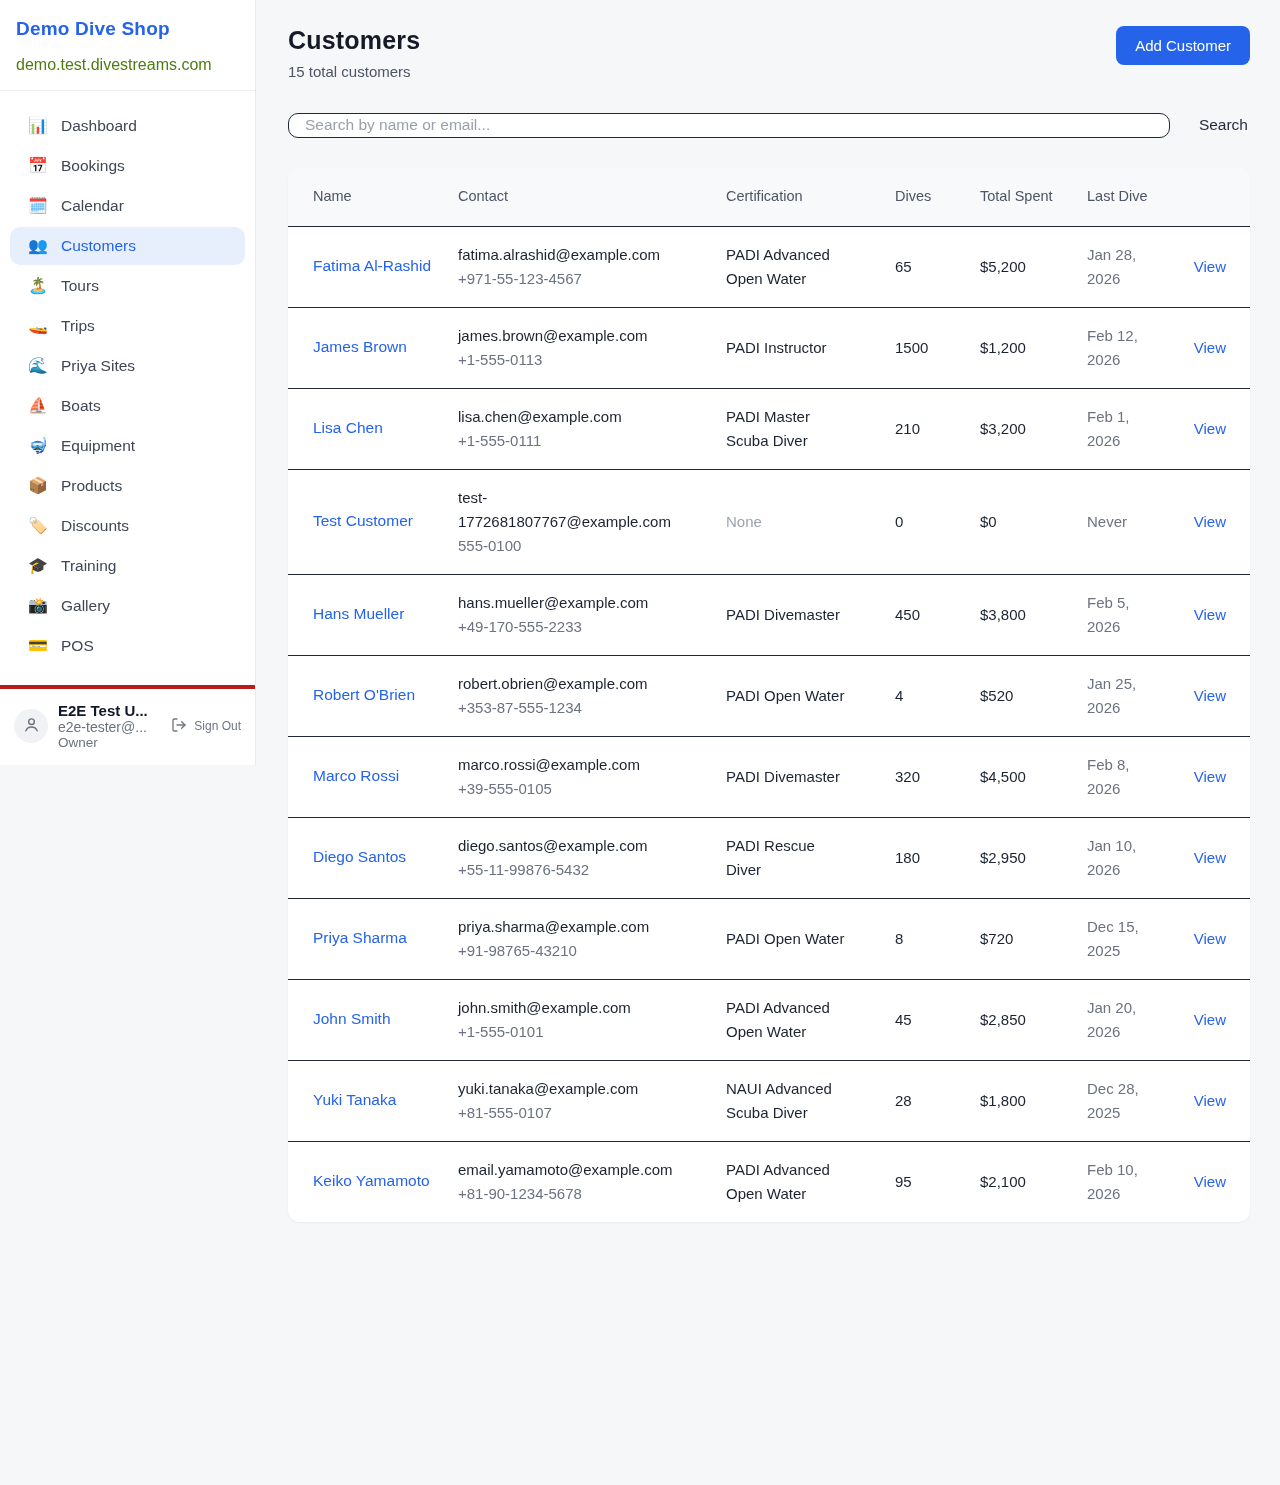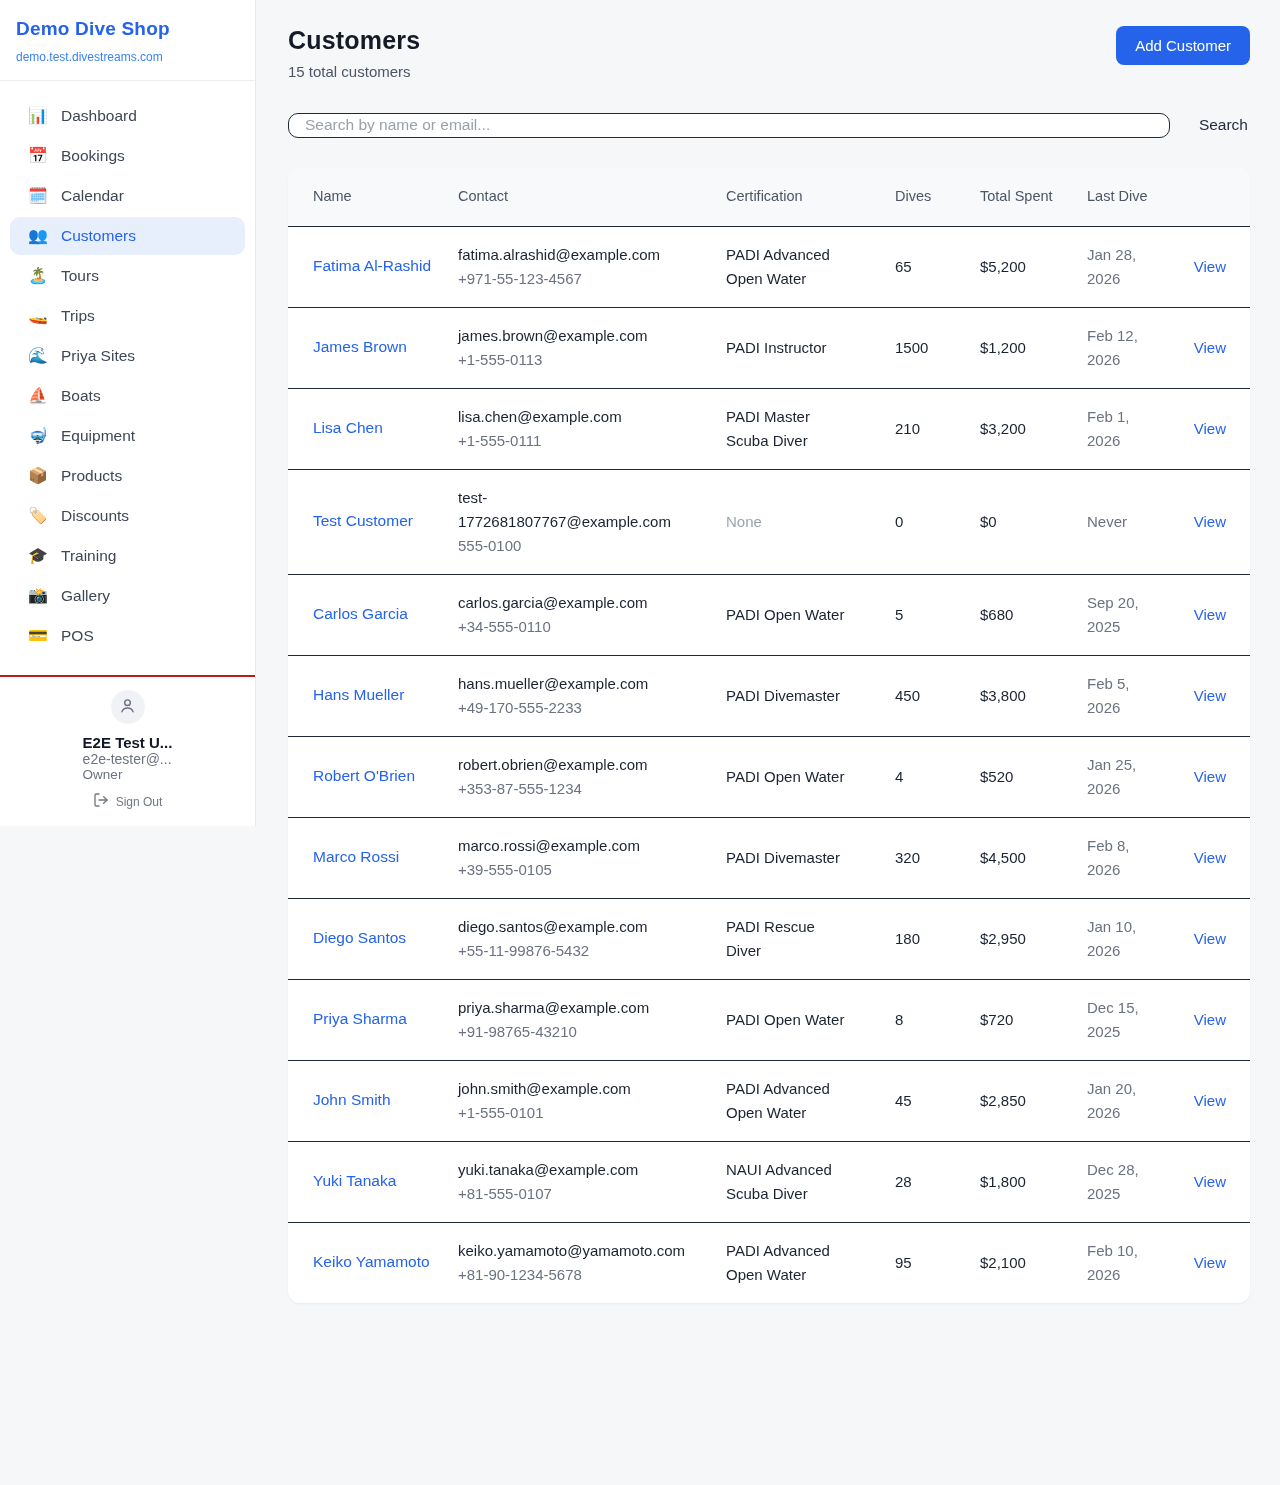--- a/index.html
+++ b/index.html
@@ -17,36 +17,36 @@
   .sidebar {
     width:256px;
     flex:0 0 256px;
     background:#ffffff;
     border-right:1px solid #e8eaee;
     display:flex;
     flex-direction:column;
   }
   .sidebar-header { padding:18px 16px 16px; border-bottom:1px solid #eceef1; }
   .shop-title { color:#2563eb; font-size:19px; font-weight:700; letter-spacing:.2px; }
-  .shop-domain { color:#3b82f6; font-size:12px; margin-top:10px; }
+  .shop-domain { color:#4d7c0f; font-size:16px; margin-top:16px; }
   .nav { padding:14px 8px 18px 8px; }
   .nav-item {
     display:flex; align-items:center; gap:13px;
     padding:10px 10px 10px 18px;
     margin:2px 2px;
     border-radius:10px;
     font-size:15.5px; color:#3f4756;
     cursor:pointer;
   }
   .nav-item.active { background:#e7effd; color:#2563eb; }
   .nav-icon { width:20px; font-size:16px; line-height:1; text-align:center; flex:0 0 20px; }
   .sidebar-footer {
-    border-top:2px solid #b91c1c;
+    border-top:4px solid #b91c1c;
     padding:13px 14px 15px 14px;
-    display:flex; align-items:center; gap:10px;flex-direction:column;
+    display:flex; align-items:center; gap:10px;
   }
   .avatar {
     width:34px; height:34px; border-radius:50%;
     background:#f1f2f5; display:flex; align-items:center; justify-content:center;
     flex:0 0 34px;
   }
   .user-block { min-width:0; flex:1; }
   .user-name { font-size:15px; font-weight:700; color:#111827; white-space:nowrap; }
   .user-email { font-size:14px; color:#6b7280; white-space:nowrap; }
   .user-role { font-size:13.5px; color:#6b7280; }
@@ -308,32 +308,20 @@
       <div class="email">test-1772681807767@example.com</div>
       <div class="phone">555-0100</div>
     </td>
     <td class="col-cert"><span class="cert muted">None</span></td>
     <td><span class="dives">0</span></td>
     <td><span class="spent">$0</span></td>
     <td class="col-last"><span class="lastdive">Never</span></td>
     <td class="view-cell"><a class="view-link">View</a></td>
   </tr>
 
-  <tr>
-    <td><a class="name-link">Carlos Garcia</a></td>
-    <td class="col-contact">
-      <div class="email">carlos.garcia@example.com</div>
-      <div class="phone">+34-555-0110</div>
-    </td>
-    <td class="col-cert"><span class="cert">PADI Open Water</span></td>
-    <td><span class="dives">5</span></td>
-    <td><span class="spent">$680</span></td>
-    <td class="col-last"><span class="lastdive">Sep 20, 2025</span></td>
-    <td class="view-cell"><a class="view-link">View</a></td>
-  </tr>
 
 
   <tr>
     <td><a class="name-link">Hans Mueller</a></td>
     <td class="col-contact">
       <div class="email">hans.mueller@example.com</div>
       <div class="phone">+49-170-555-2233</div>
     </td>
     <td class="col-cert"><span class="cert">PADI Divemaster</span></td>
     <td><span class="dives">450</span></td>
@@ -417,21 +405,21 @@
     <td><span class="dives">28</span></td>
     <td><span class="spent">$1,800</span></td>
     <td class="col-last"><span class="lastdive">Dec 28, 2025</span></td>
     <td class="view-cell"><a class="view-link">View</a></td>
   </tr>
 
 
   <tr>
     <td><a class="name-link">Keiko Yamamoto</a></td>
     <td class="col-contact">
-      <div class="email">keiko.yamamoto@yamamoto.com</div>
+      <div class="email">email.yamamoto@example.com</div>
       <div class="phone">+81-90-1234-5678</div>
     </td>
     <td class="col-cert"><span class="cert">PADI Advanced Open Water</span></td>
     <td><span class="dives">95</span></td>
     <td><span class="spent">$2,100</span></td>
     <td class="col-last"><span class="lastdive">Feb 10, 2026</span></td>
     <td class="view-cell"><a class="view-link">View</a></td>
   </tr>
 </tbody>
     </table>

